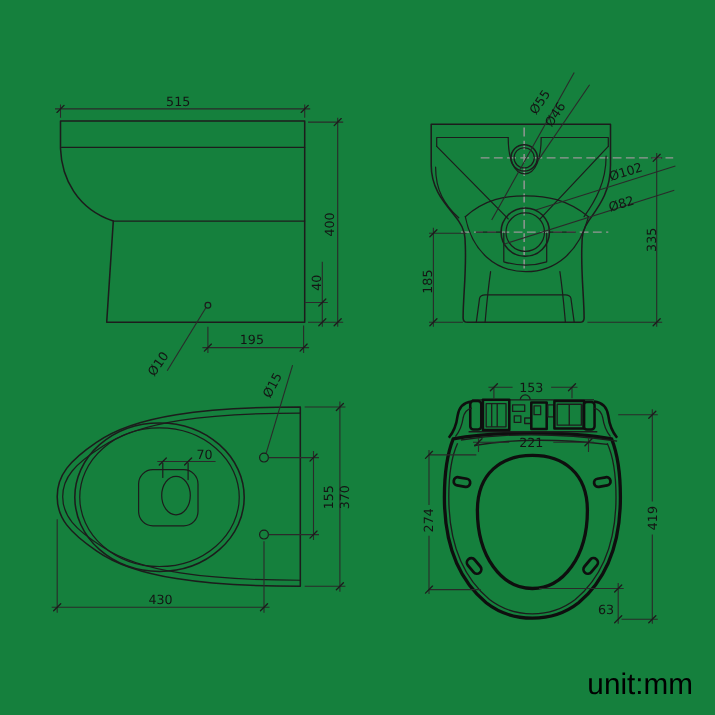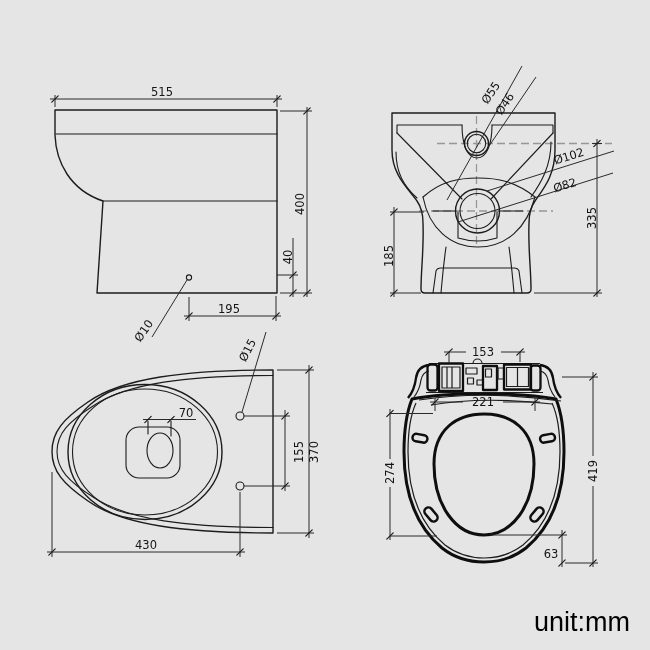--- a/index.html
+++ b/index.html
@@ -1,16 +1,16 @@
 <!DOCTYPE html>
 <html><head>
 <meta charset="utf-8">
 <style>
   html,body{margin:0;padding:0;background:#ffffff;}
-  .stage{position:relative;width:650px;height:650px;background:#e5e5e5;overflow:hidden;}
+  .stage{position:relative;width:650px;height:650px;background:#15803d;overflow:hidden;}
   svg{display:block;}
   .ol  {fill:none;stroke:#1c1c1c;stroke-width:1.4;stroke-linecap:round;stroke-linejoin:round;}
   .thin{fill:none;stroke:#1c1c1c;stroke-width:1.1;stroke-linecap:round;stroke-linejoin:round;}
   .dim {fill:none;stroke:#2a2a2a;stroke-width:1;stroke-linecap:butt;}
   .tick{fill:none;stroke:#1c1c1c;stroke-width:1.2;stroke-linecap:round;}
   .cl  {fill:none;stroke:#979797;stroke-width:1.3;stroke-dasharray:8 4;}
   .seatbold{fill:none;stroke:#0e0e0e;stroke-width:3;stroke-linecap:round;stroke-linejoin:round;}
   .seatmed {fill:none;stroke:#0e0e0e;stroke-width:2.3;stroke-linejoin:round;}
   .seatthin{fill:none;stroke:#1c1c1c;stroke-width:1.2;stroke-linejoin:round;}
   .bump{fill:none;stroke:#0e0e0e;stroke-width:2.5;stroke-linejoin:round;}

